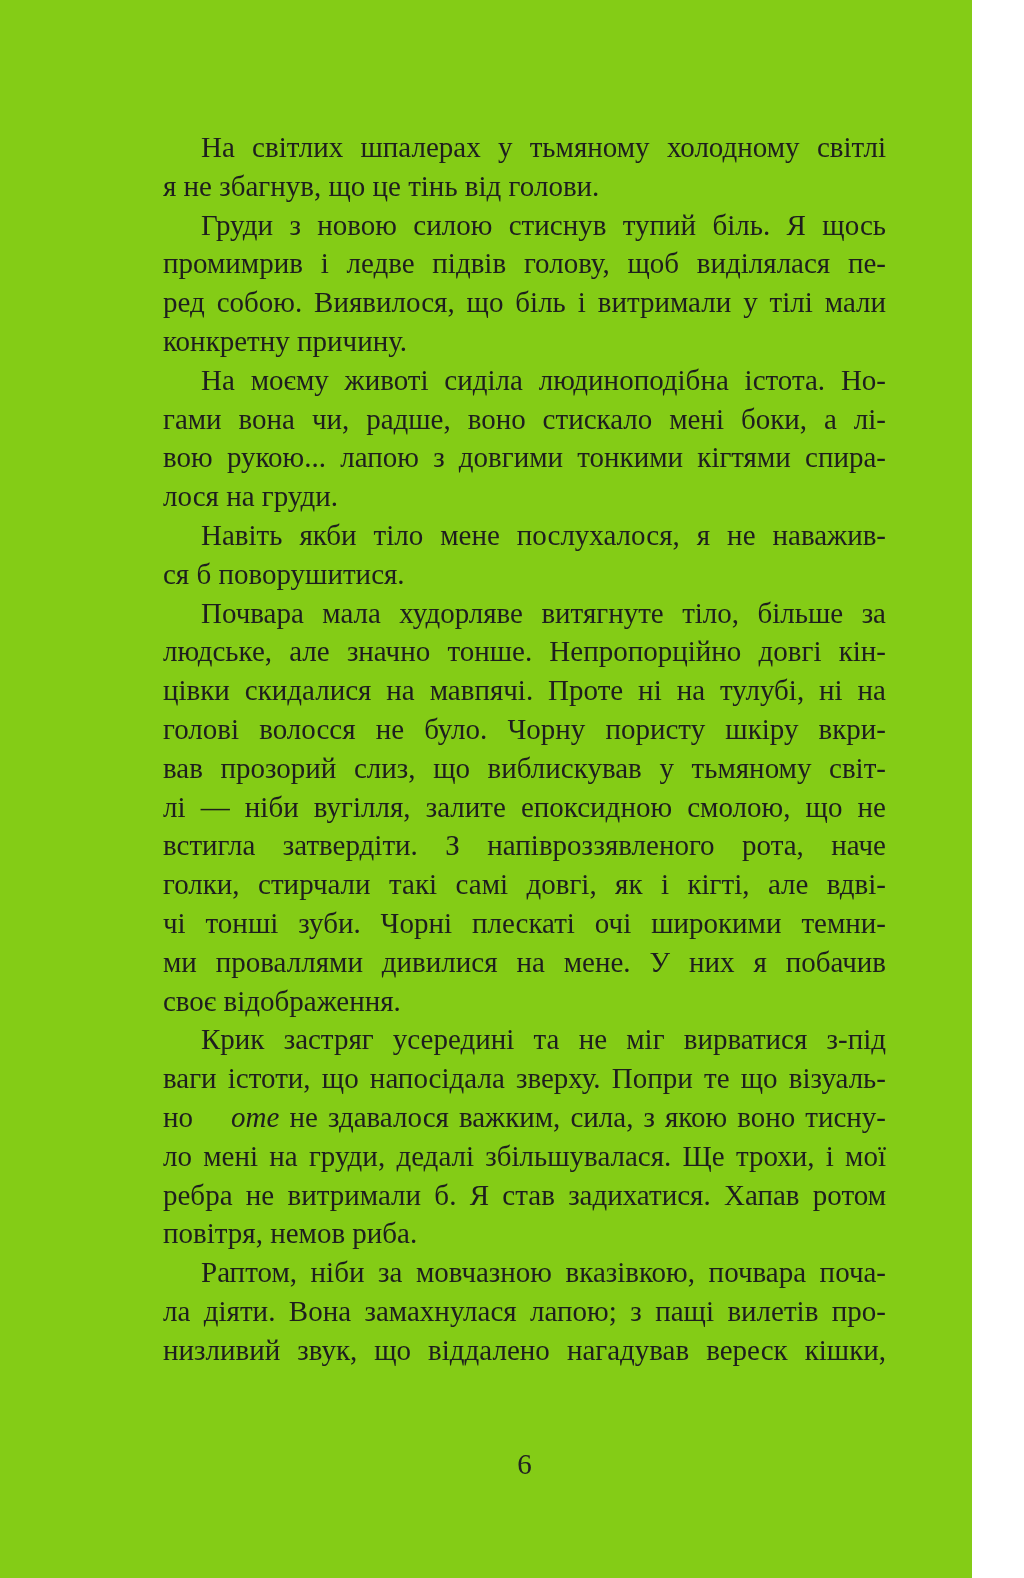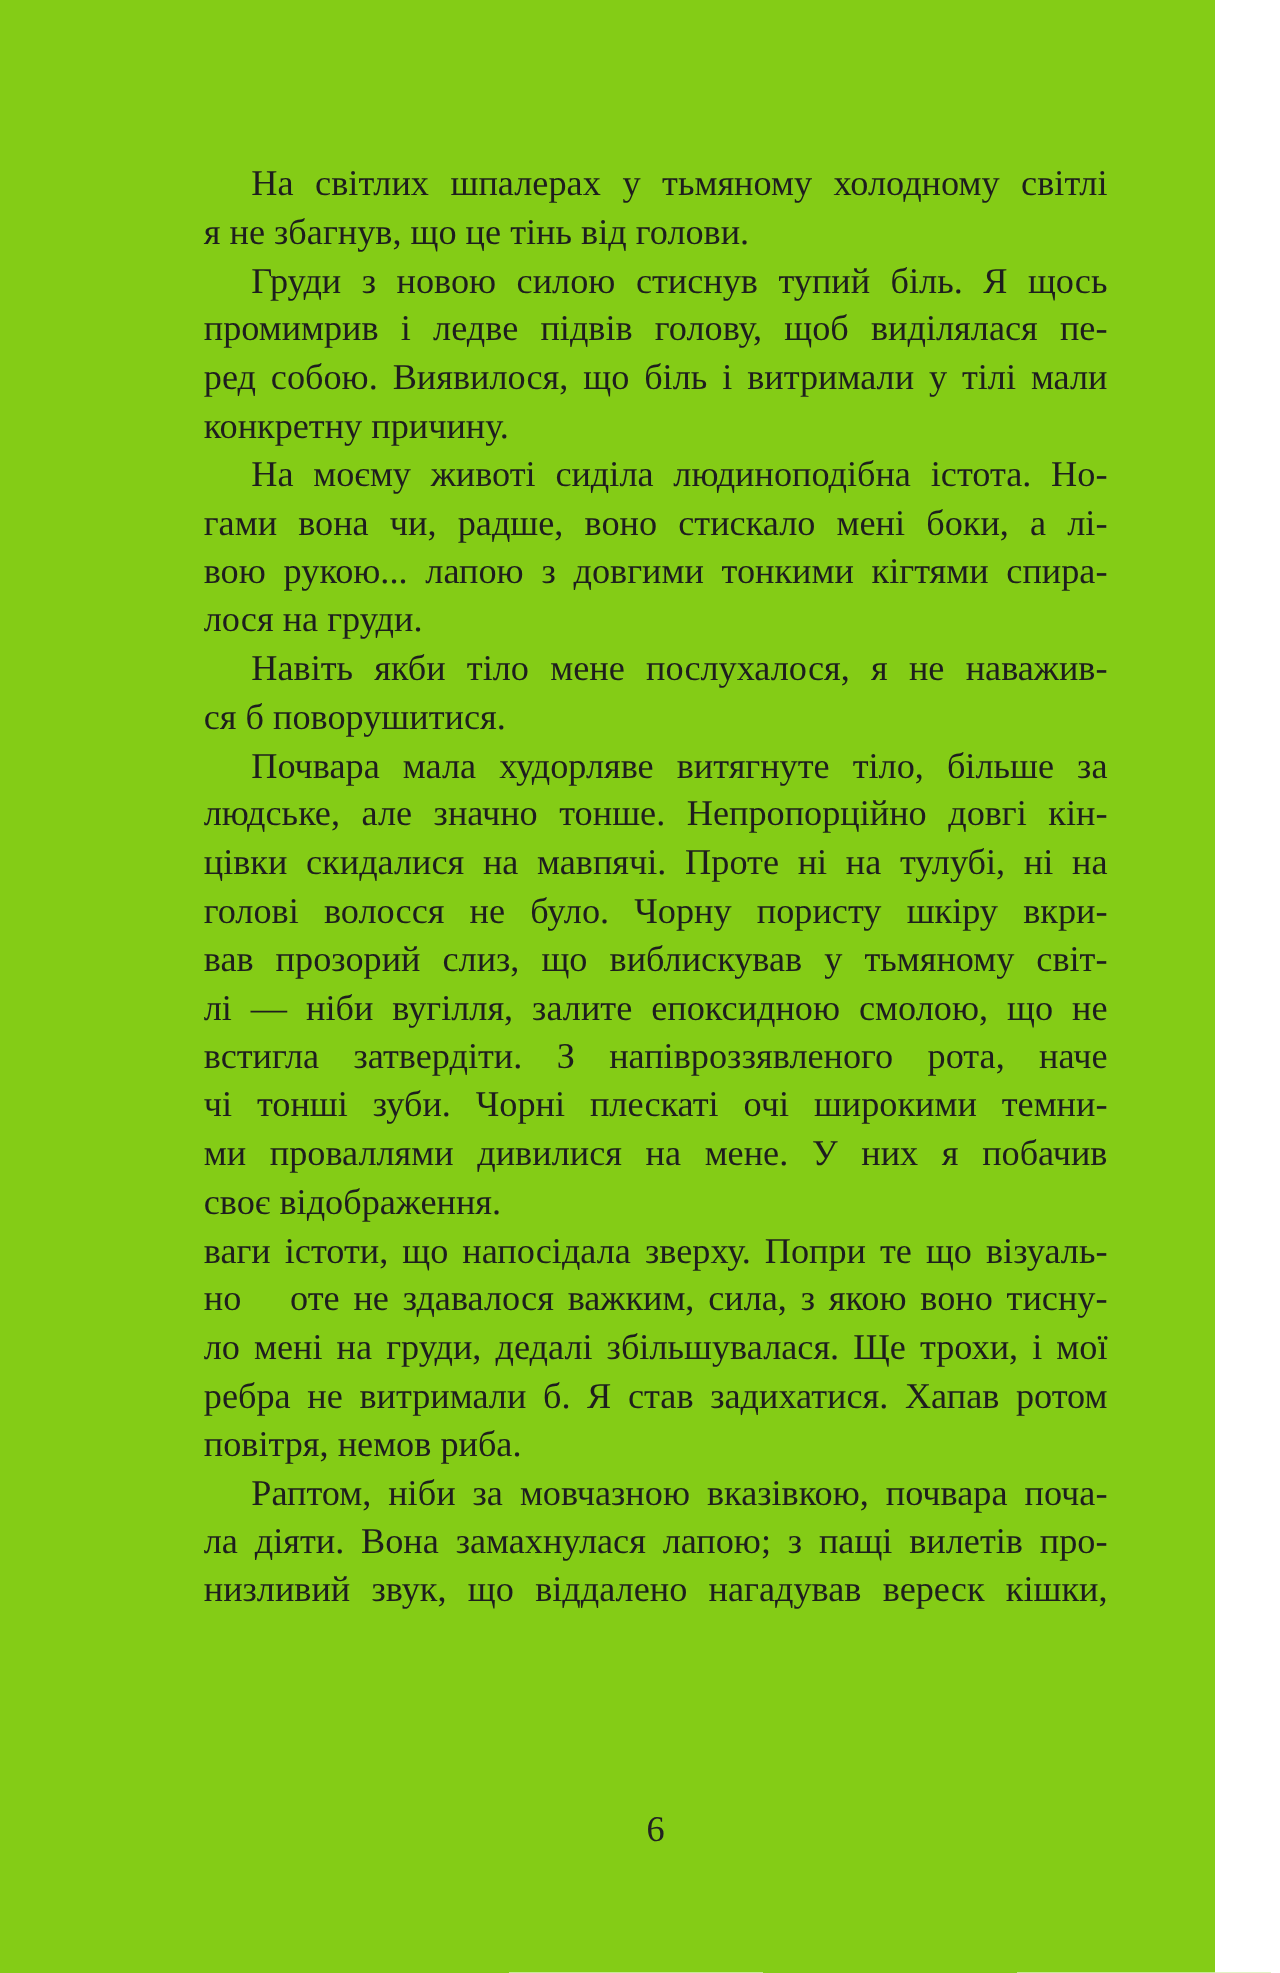--- a/index.html
+++ b/index.html
@@ -30,20 +30,21 @@
     text-align-last: justify;
   }
   .line.end {
     text-align: left;
     text-align-last: left;
   }
   .line.indent {
     text-indent: 38px;
   }
   .line .italic {
+    font-style: italic;
     margin-left: 28px;
   }
   .page-number {
     position: absolute;
     left: 163px;
     top: 1448px;
     width: 723px;
     text-align: center;
     font-size: 29px;
     color: #222222;
@@ -66,23 +67,25 @@
       <div class="line end"><span>лося на груди.</span></div>
       <div class="line indent"><span>Навіть якби тіло мене послухалося, я не наважив-</span></div>
       <div class="line end"><span>ся б поворушитися.</span></div>
       <div class="line indent"><span>Почвара мала худорляве витягнуте тіло, більше за</span></div>
       <div class="line"><span>людське, але значно тонше. Непропорційно довгі кін-</span></div>
       <div class="line"><span>цівки скидалися на мавпячі. Проте ні на тулубі, ні на</span></div>
       <div class="line"><span>голові волосся не було. Чорну пористу шкіру вкри-</span></div>
       <div class="line"><span>вав прозорий слиз, що виблискував у тьмяному світ-</span></div>
       <div class="line"><span>лі — ніби вугілля, залите епоксидною смолою, що не</span></div>
       <div class="line"><span>встигла затвердіти. З напівроззявленого рота, наче</span></div>
+      <div class="line"><span>голки, стирчали такі самі довгі, як і кігті, але вдві-</span></div>
       <div class="line"><span>чі тонші зуби. Чорні плескаті очі широкими темни-</span></div>
       <div class="line"><span>ми проваллями дивилися на мене. У них я побачив</span></div>
       <div class="line end"><span>своє відображення.</span></div>
+      <div class="line indent"><span>Крик застряг усередині та не міг вирватися з-під</span></div>
       <div class="line"><span>ваги істоти, що напосідала зверху. Попри те що візуаль-</span></div>
       <div class="line"><span>но </span><span class="italic">оте</span><span> не здавалося важким, сила, з якою воно тисну-</span></div>
       <div class="line"><span>ло мені на груди, дедалі збільшувалася. Ще трохи, і мої</span></div>
       <div class="line"><span>ребра не витримали б. Я став задихатися. Хапав ротом</span></div>
       <div class="line end"><span>повітря, немов риба.</span></div>
       <div class="line indent"><span>Раптом, ніби за мовчазною вказівкою, почвара поча-</span></div>
       <div class="line"><span>ла діяти. Вона замахнулася лапою; з пащі вилетів про-</span></div>
       <div class="line"><span>низливий звук, що віддалено нагадував вереск кішки,</span></div>
     </div>
   <div class="page-number">6</div>

